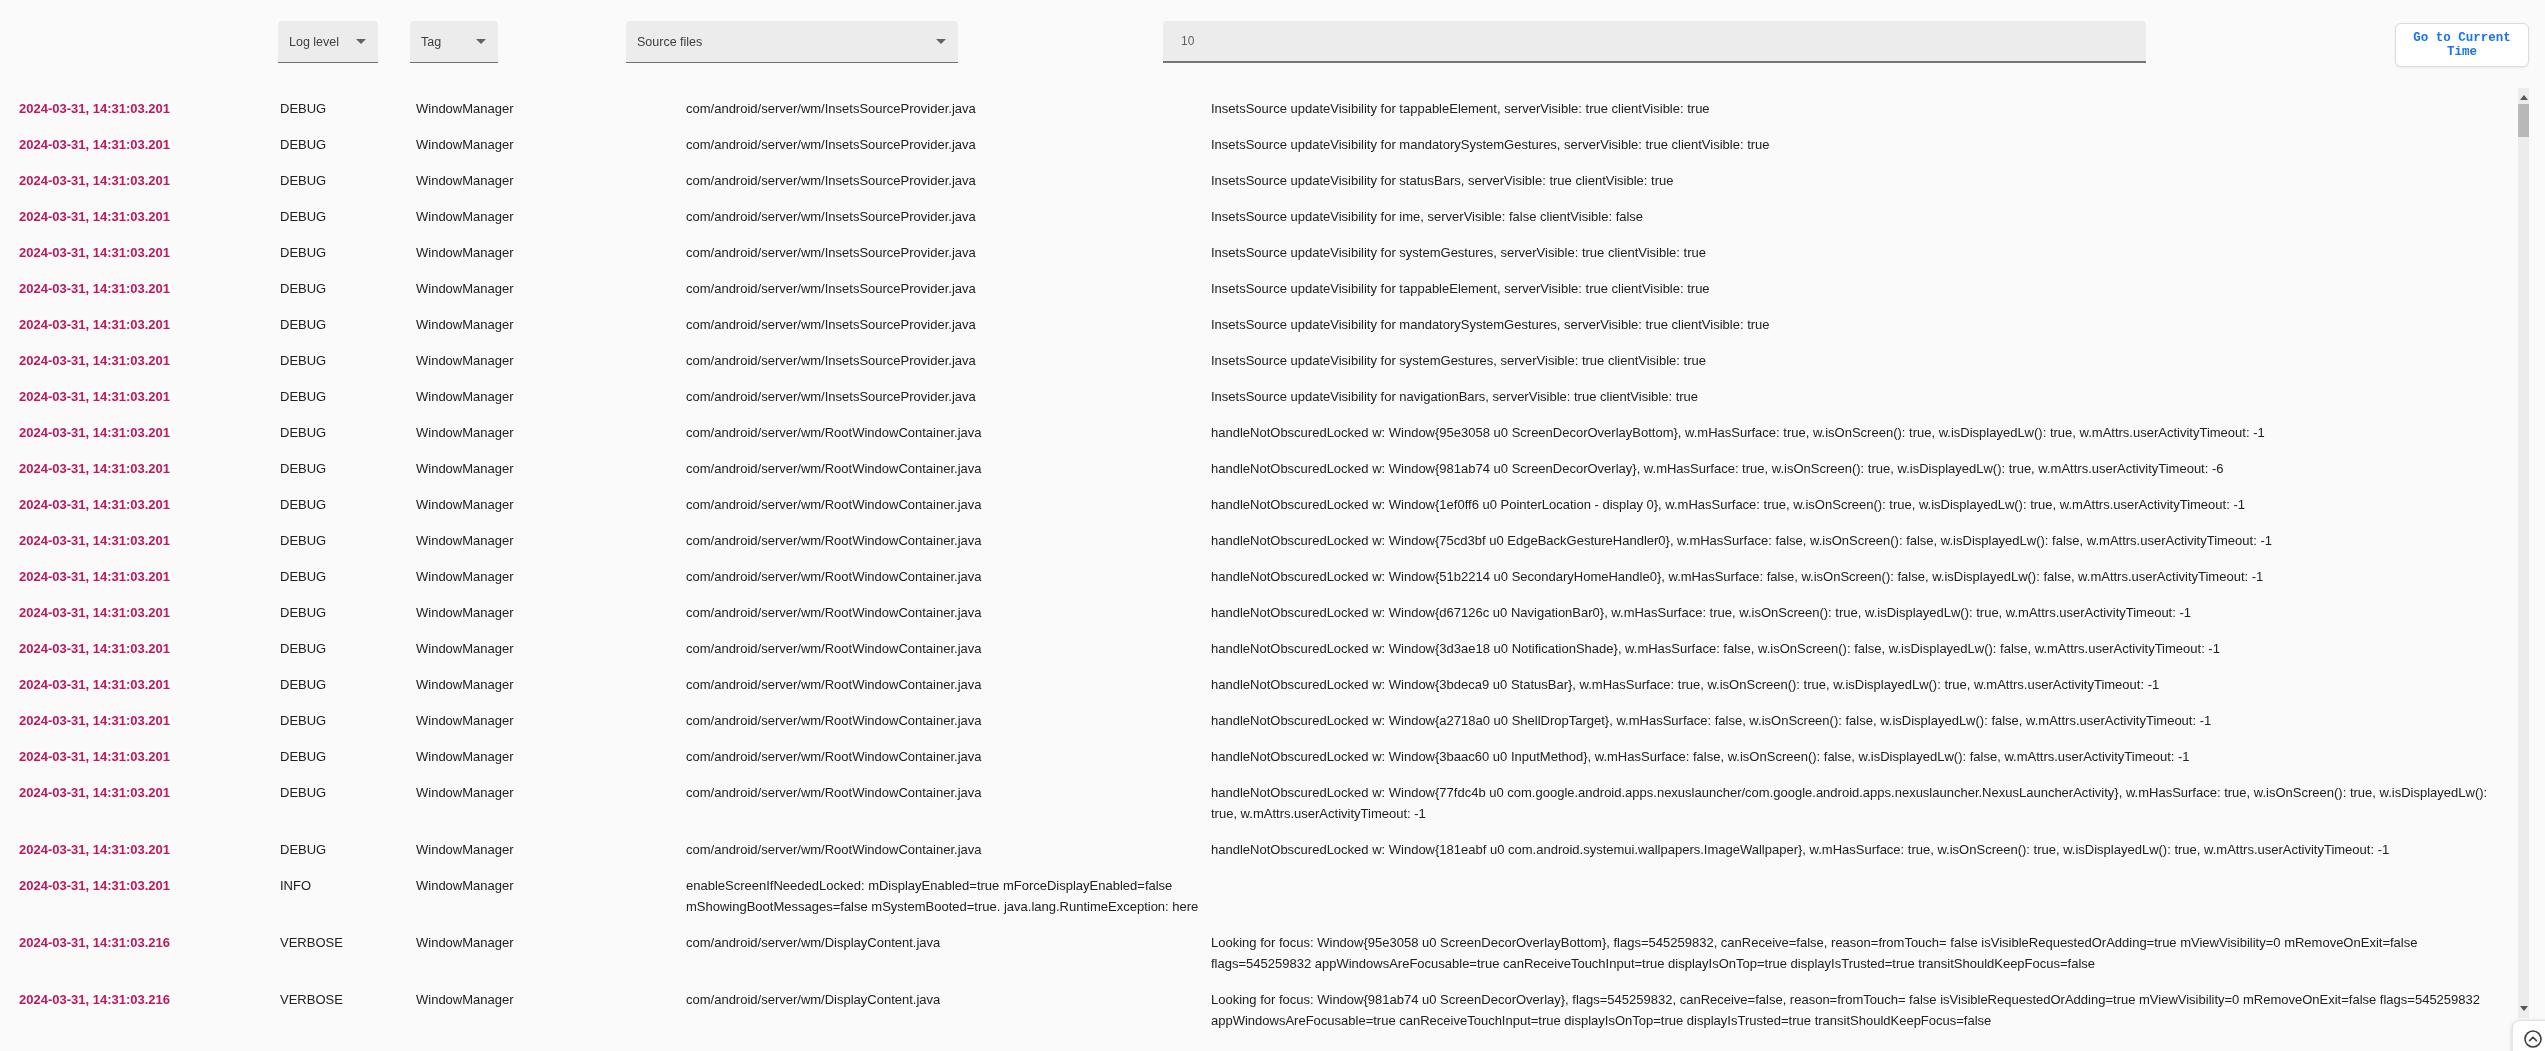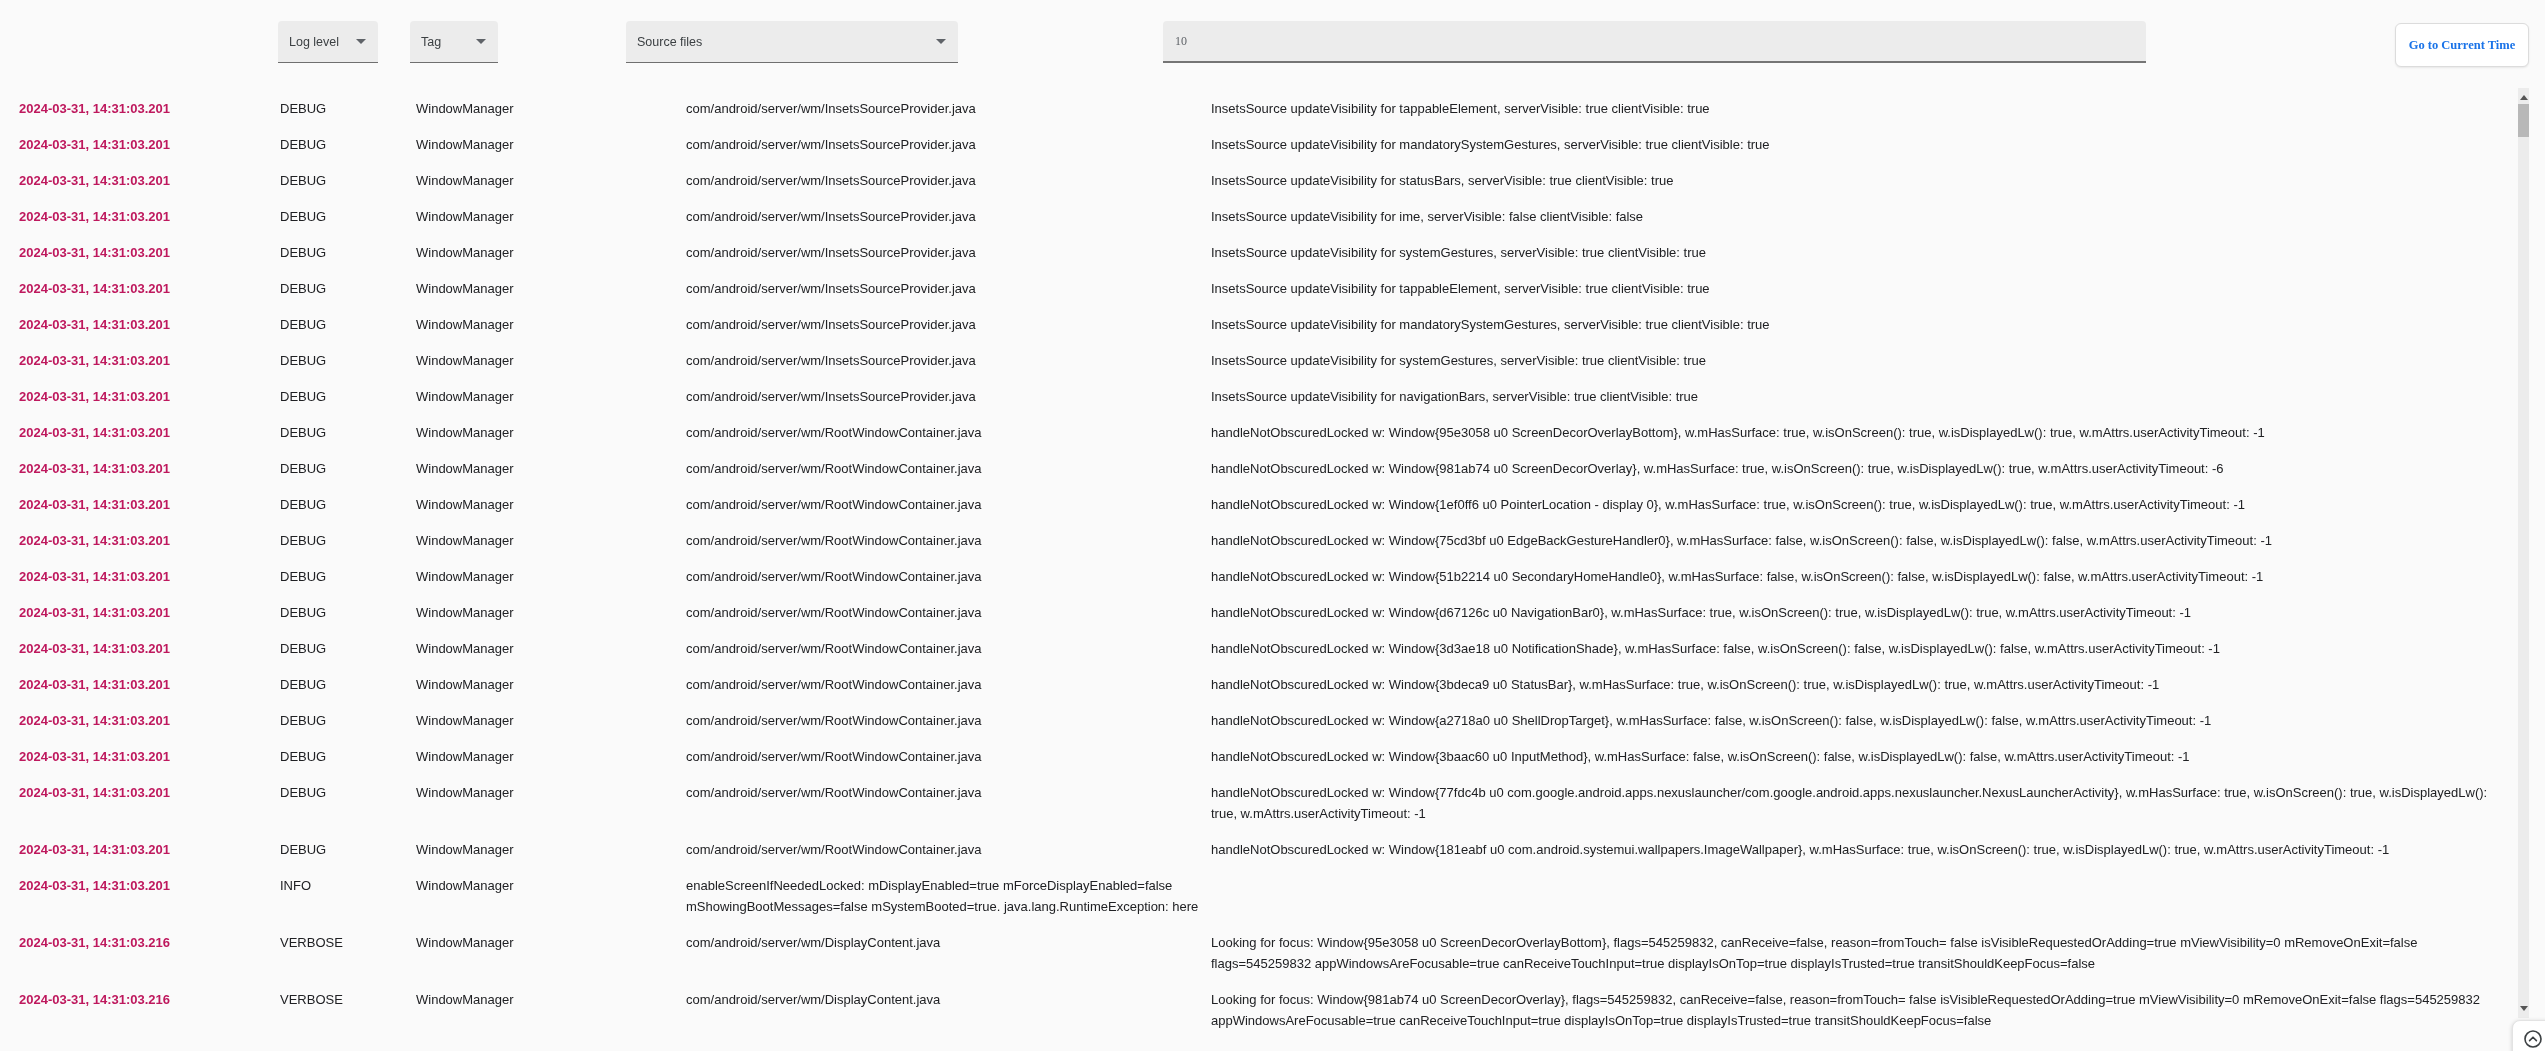--- a/index.html
+++ b/index.html
@@ -26,27 +26,27 @@
     border-left:5px solid transparent; border-right:5px solid transparent;
     border-top:5.5px solid #5f6368;
   }
   .filled-input {
     position:absolute; top:21px; height:42px;
     background:#ececec; border-radius:4px 4px 0 0;
     border-bottom:2px solid #757575;
   }
   .filled-input input {
     width:100%; height:100%; background:transparent; border:none; outline:none;
-    font-family:Liberation Serif, serif; font-size:12px; color:#5f6368; padding:0 12px;
+    font-family:Liberation Sans, sans-serif; font-size:12px; color:#5f6368; padding:0 18px;
   }
   .goto-btn {
     position:absolute; top:23px; right:16px; height:44px; width:134px;
     background:#ffffff; border:1px solid #dcdcdc; border-radius:6px;
     box-shadow:0 1px 2px rgba(0,0,0,0.08);
-    color:#1a73e8; font-family:Liberation Serif, serif; font-size:12.5px; font-weight:700;
+    color:#1a73e8; font-family:Liberation Mono, monospace; font-size:12.5px; font-weight:700;
     cursor:pointer;
   }
 
   
   .log-table { position:absolute; top:91px; left:0; width:2517px; }
   .log-row {
     display:grid;
     grid-template-columns:261px 136px 270px 525px 1294px;
     padding:7px 0 8px 19px;
     min-height:36px;

